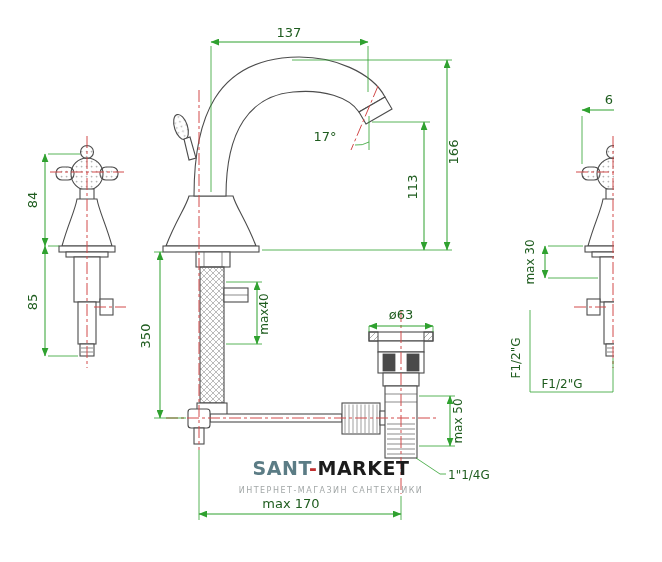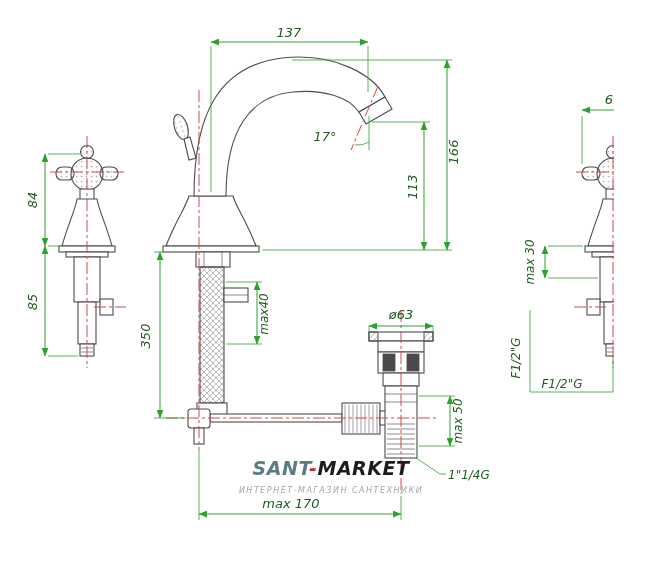--- a/index.html
+++ b/index.html
@@ -1,16 +1,16 @@
 <!DOCTYPE html>
 <html><head>
 <meta charset="utf-8">
 <style>
   html,body{margin:0;padding:0;background:#ffffff;}
-  .stage{width:614px;height:562px;background:#f0abfc;overflow:hidden;font-style:italic;}
+  .stage{width:614px;height:562px;background:#f0abfc;overflow:hidden;}
   svg{display:block;}
   svg text{font-family:"DejaVu Sans","Liberation Sans",sans-serif;}
   .dimtext{fill:#1e5c1e;font-size:13px;}
   .dimtext-small{fill:#1e5c1e;font-size:12px;}
   .cl{stroke:#d24a4a;stroke-width:1;fill:none;stroke-dasharray:12 3 3 3;}
   .dim{stroke:#2fa12f;stroke-width:1;fill:none;}
   .ext{stroke:#2fa12f;stroke-width:0.8;fill:none;}
   .out{stroke:#4c4c4c;stroke-width:1.1;fill:#ffffff;}
   .dark{fill:#4a4a4a;stroke:#4c4c4c;stroke-width:0.8;}
   .dotsfill{fill:url(#dots);stroke:#4c4c4c;stroke-width:1.1;}

